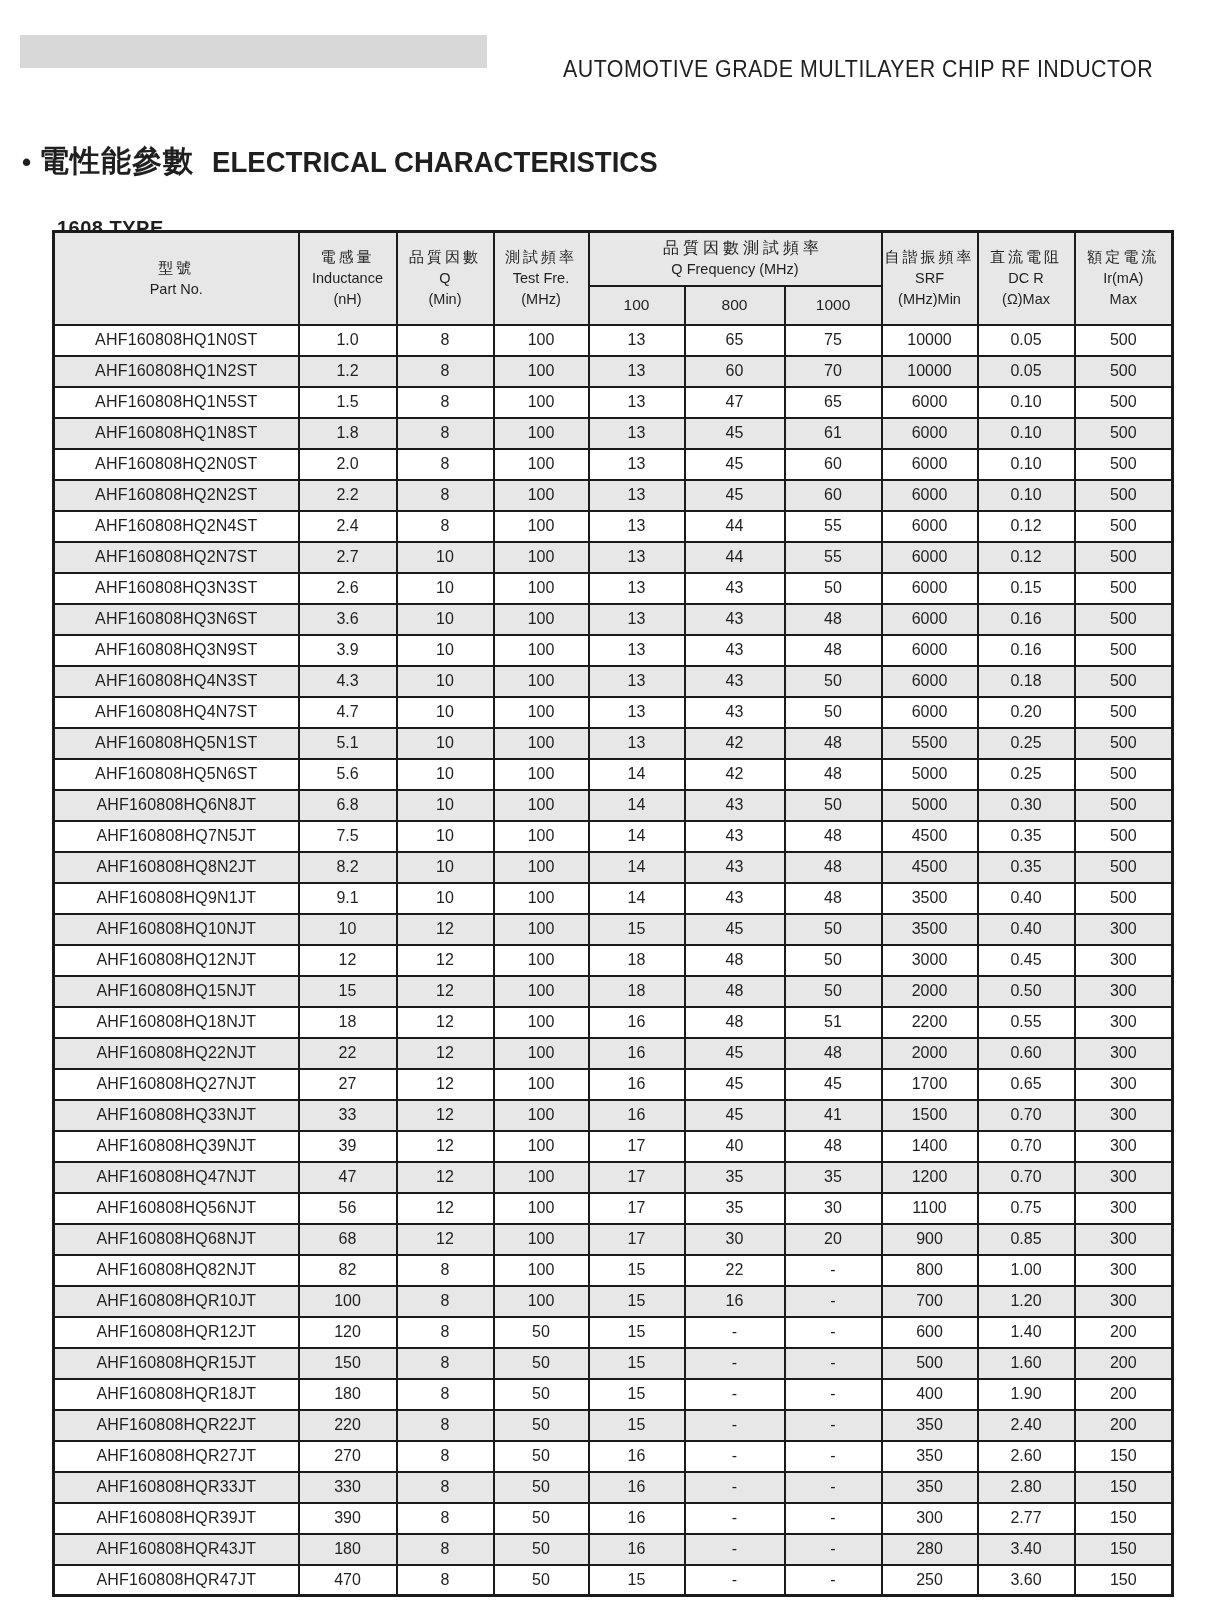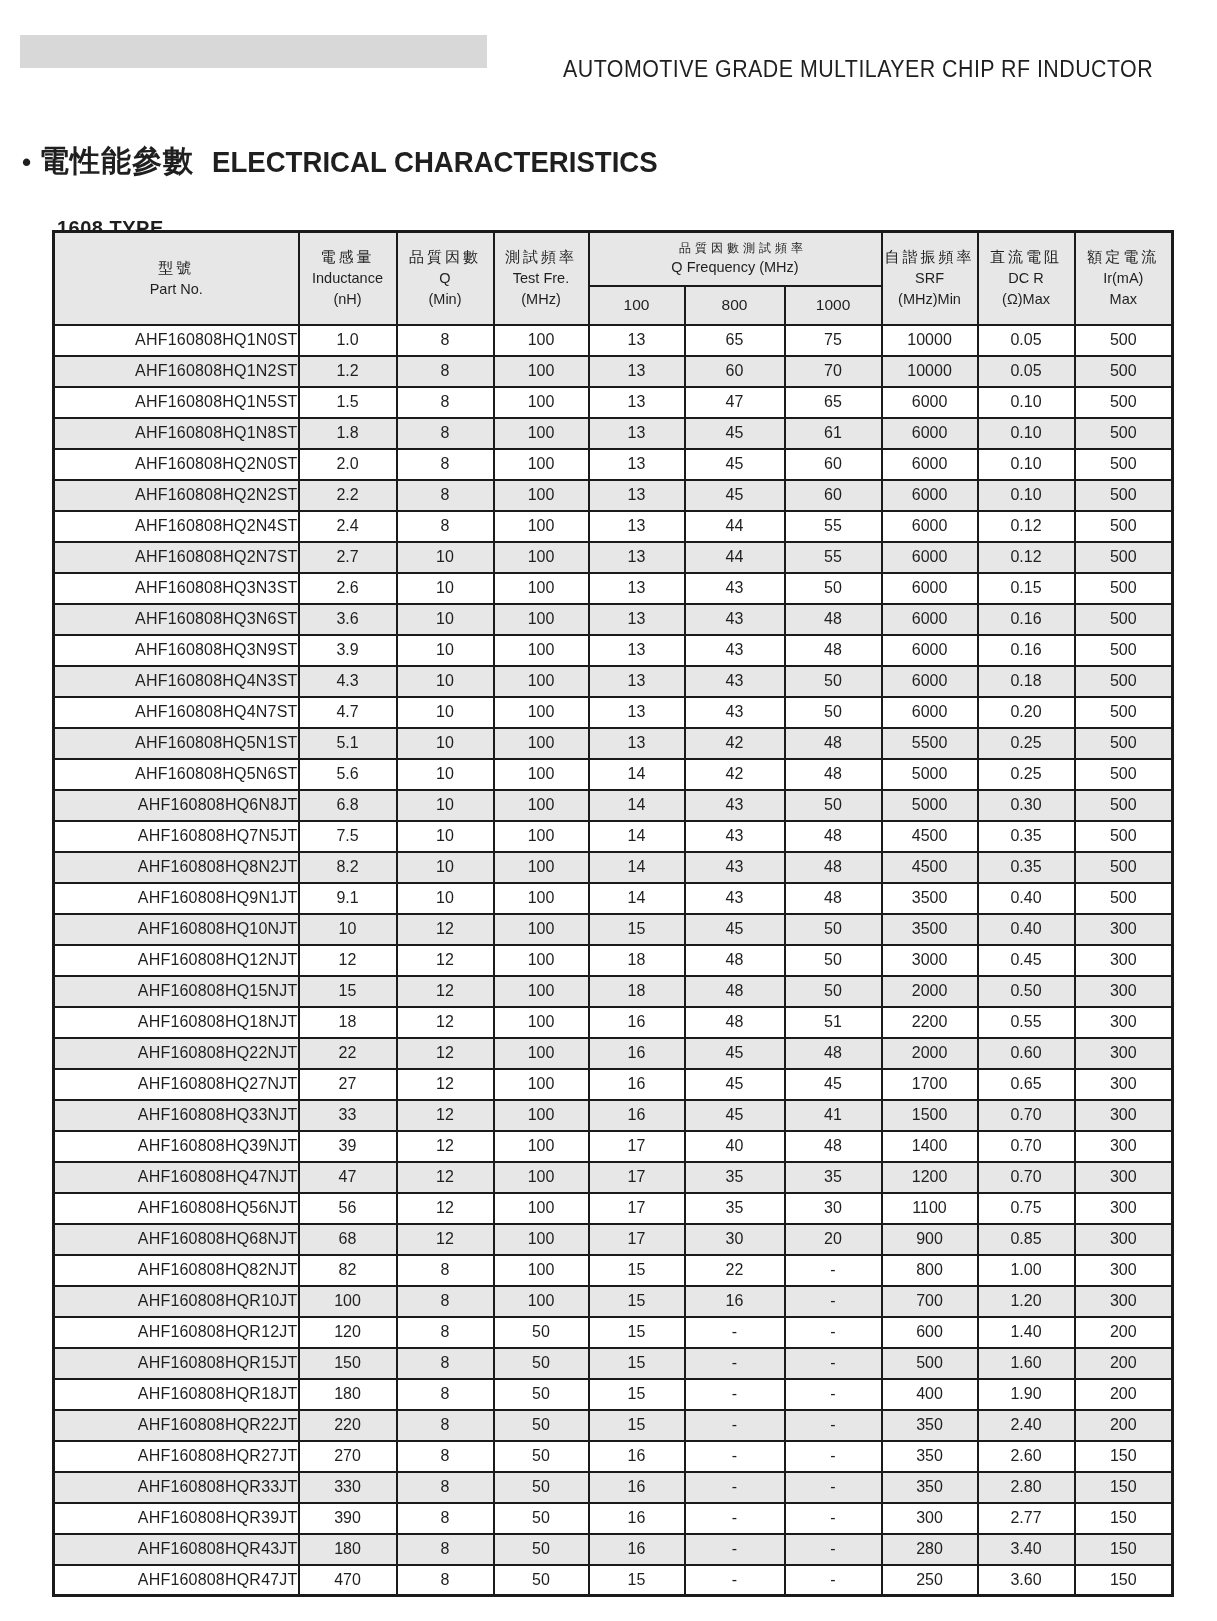--- a/index.html
+++ b/index.html
@@ -49,27 +49,27 @@
     border:3px solid var(--border);
   }
   table.spec th,table.spec td{
     border:2px solid var(--border);padding:0;vertical-align:middle;
     overflow:hidden;
   }
   thead th{background:var(--head-bg);font-weight:normal;}
   thead tr.hrow1{height:54px;}
   thead tr.hrow2{height:39px;}
   .hl-zh{font-size:15px;letter-spacing:3px;line-height:1.45;}
-  .hl-zh-wide{font-size:12px;letter-spacing:4px;line-height:1.4;margin-left:16px;}
+  .hl-zh-wide{font-size:16px;letter-spacing:4px;line-height:1.4;margin-left:16px;}
   .hl-en{font-size:14.5px;line-height:1.45;}
   .hl-num{font-size:15.5px;}
   tbody tr{height:31px;}
   tbody tr:nth-child(even){background:var(--alt-bg);}
   tbody td{font-size:16px;}
-  tbody td.c-part{font-size:16px;letter-spacing:0.2px;text-align:right;}
+  tbody td.c-part{font-size:16px;letter-spacing:0.2px;}
 </style>
 </head>
 <body>
 
 <div class="page">
 
   <div class="topbar"></div>
 
   <div class="title-en">AUTOMOTIVE GRADE MULTILAYER CHIP RF INDUCTOR</div>
 

